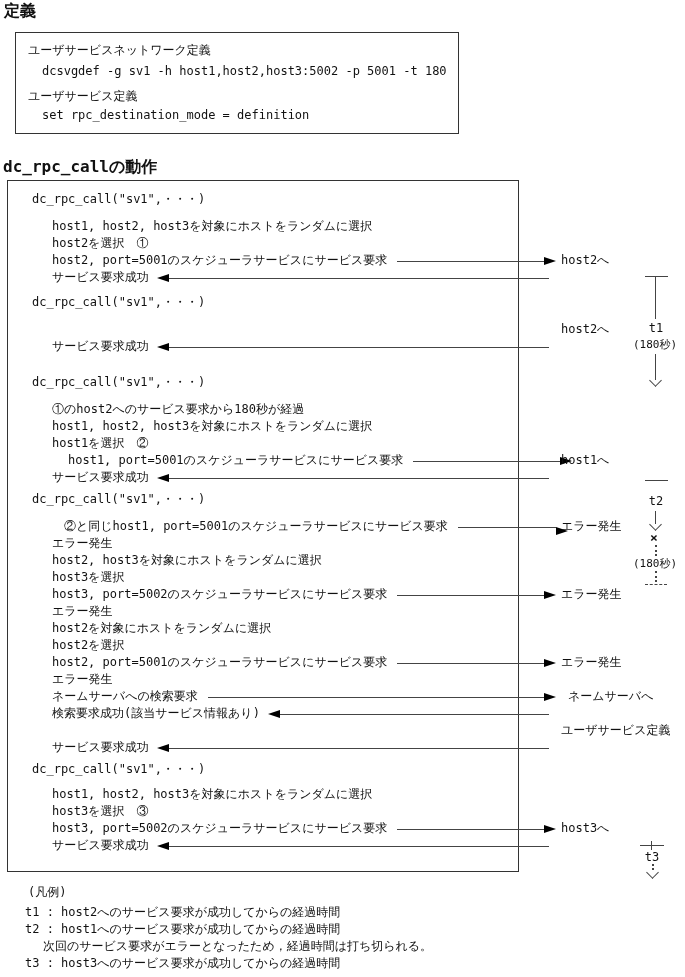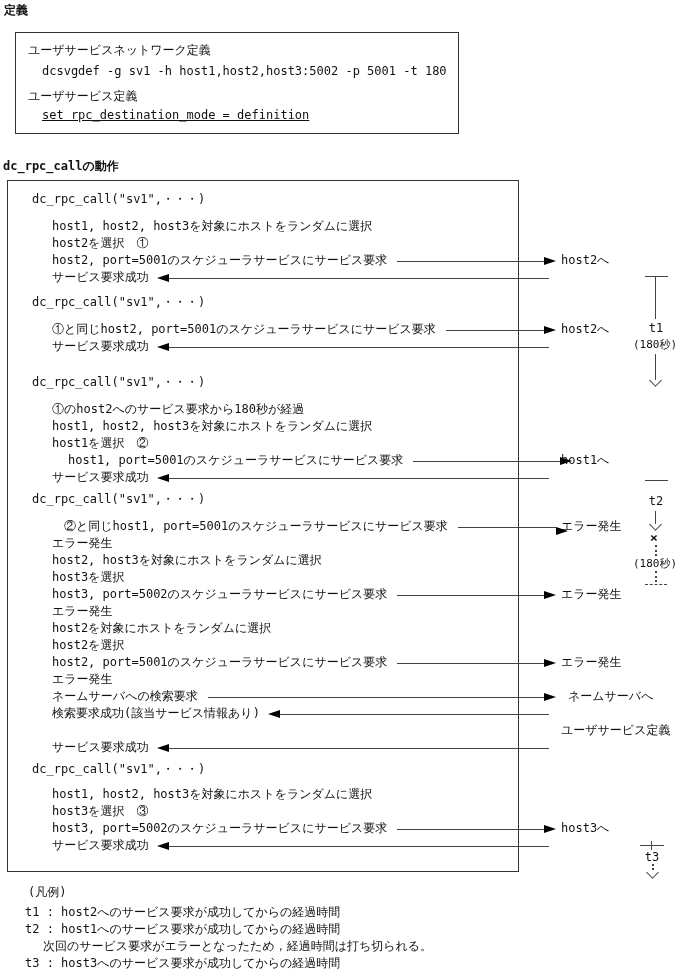--- a/index.html
+++ b/index.html
@@ -2,21 +2,21 @@
 <html><head>
 <meta charset="utf-8">
 <style>
   html,body{margin:0;padding:0;background:#fff;}
   .canvas{
     position:relative;width:685px;height:977px;background:#ffffff;
     font-family:"DejaVu Sans Mono","Liberation Mono",monospace;
     font-size:12px;color:#111;overflow:hidden;
   }
   .t{position:absolute;height:17px;line-height:17px;white-space:nowrap;}
-  .hd{font-size:12px;font-weight:600;}
+  .hd{font-size:16px;font-weight:600;}
   .box{position:absolute;border:1.5px solid #333;background:transparent;}
   .arrow-row{position:absolute;display:flex;align-items:center;height:17px;}
   .arrow-row .txt{white-space:nowrap;line-height:17px;flex:0 0 auto;}
   .hline{flex:1 1 auto;min-width:8px;border-top:1.4px solid #444;align-self:center;margin-top:1px;}
   .gap10{margin-left:10px;}
   .gap8{margin-left:8px;}
   .ah-r{width:0;height:0;border-left:12px solid #000;border-top:4.5px solid transparent;border-bottom:4.5px solid transparent;flex:0 0 auto;}
   .ah-l{width:0;height:0;border-right:12px solid #000;border-top:4.5px solid transparent;border-bottom:4.5px solid transparent;flex:0 0 auto;}
   .vline{position:absolute;width:0;border-left:1.4px solid #444;}
   .vdot{position:absolute;width:0;border-left:2px dotted #444;}
@@ -32,45 +32,40 @@
 
 <div class="canvas">
 
   <div class="t hd" style="left:4px;top:2px;">定義</div>
   <div class="t hd" style="left:3px;top:158px;">dc_rpc_callの動作</div>
 
   <div class="box" style="left:15px;top:32px;width:442px;height:100px;"></div>
   <div class="t" style="left:28px;top:42px;">ユーザサービスネットワーク定義</div>
   <div class="t" style="left:42px;top:63px;">dcsvgdef -g sv1 -h host1,host2,host3:5002 -p 5001 -t 180</div>
   <div class="t" style="left:28px;top:88px;">ユーザサービス定義</div>
-  <div class="t" style="left:42px;top:107px;text-decoration:underline;">set rpc_destination_mode = definition</div>
+  <div class="t" style="left:42px;top:107px;">set rpc_destination_mode = definition</div>
 
   <div class="box" style="left:7px;top:180px;width:510px;height:690px;"></div>
 
   <div id="seq" style="position:absolute;left:0;top:0;width:685px;height:977px;">
       <div class="t" style="left: 32px; top: 191px;">dc_rpc_call("sv1",・・・)</div>
       <div class="t" style="left: 52px; top: 218px;">host1, host2, host3を対象にホストをランダムに選択</div>
       <div class="t" style="left: 52px; top: 235px;">host2を選択　①</div>
       <div class="arrow-row" style="left: 52px; top: 252px; width: 504px;">
         <span class="txt">host2, port=5001のスケジューラサービスにサービス要求</span>
         <span class="hline gap10"></span>
         <span class="ah-r"></span>
       </div>
       <div class="t" style="left: 561px; top: 252px;">host2へ</div>
       <div class="arrow-row" style="left: 52px; top: 269px; width: 497px;">
         <span class="txt">サービス要求成功</span>
         <span class="ah-l gap8"></span>
         <span class="hline"></span>
       </div>
       <div class="t" style="left: 32px; top: 294px;">dc_rpc_call("sv1",・・・)</div>
-      <div class="arrow-row" style="left: 52px; top: 321px; width: 504px;">
-        <span class="txt">①と同じhost2, port=5001のスケジューラサービスにサービス要求</span>
-        <span class="hline gap10"></span>
-        <span class="ah-r"></span>
-      </div>
       <div class="t" style="left: 561px; top: 321px;">host2へ</div>
       <div class="arrow-row" style="left: 52px; top: 338px; width: 497px;">
         <span class="txt">サービス要求成功</span>
         <span class="ah-l gap8"></span>
         <span class="hline"></span>
       </div>
       <div class="t" style="left: 32px; top: 374px;">dc_rpc_call("sv1",・・・)</div>
       <div class="t" style="left: 52px; top: 401px;">①のhost2へのサービス要求から180秒が経過</div>
       <div class="t" style="left: 52px; top: 418px;">host1, host2, host3を対象にホストをランダムに選択</div>
       <div class="t" style="left: 52px; top: 435px;">host1を選択　②</div>

